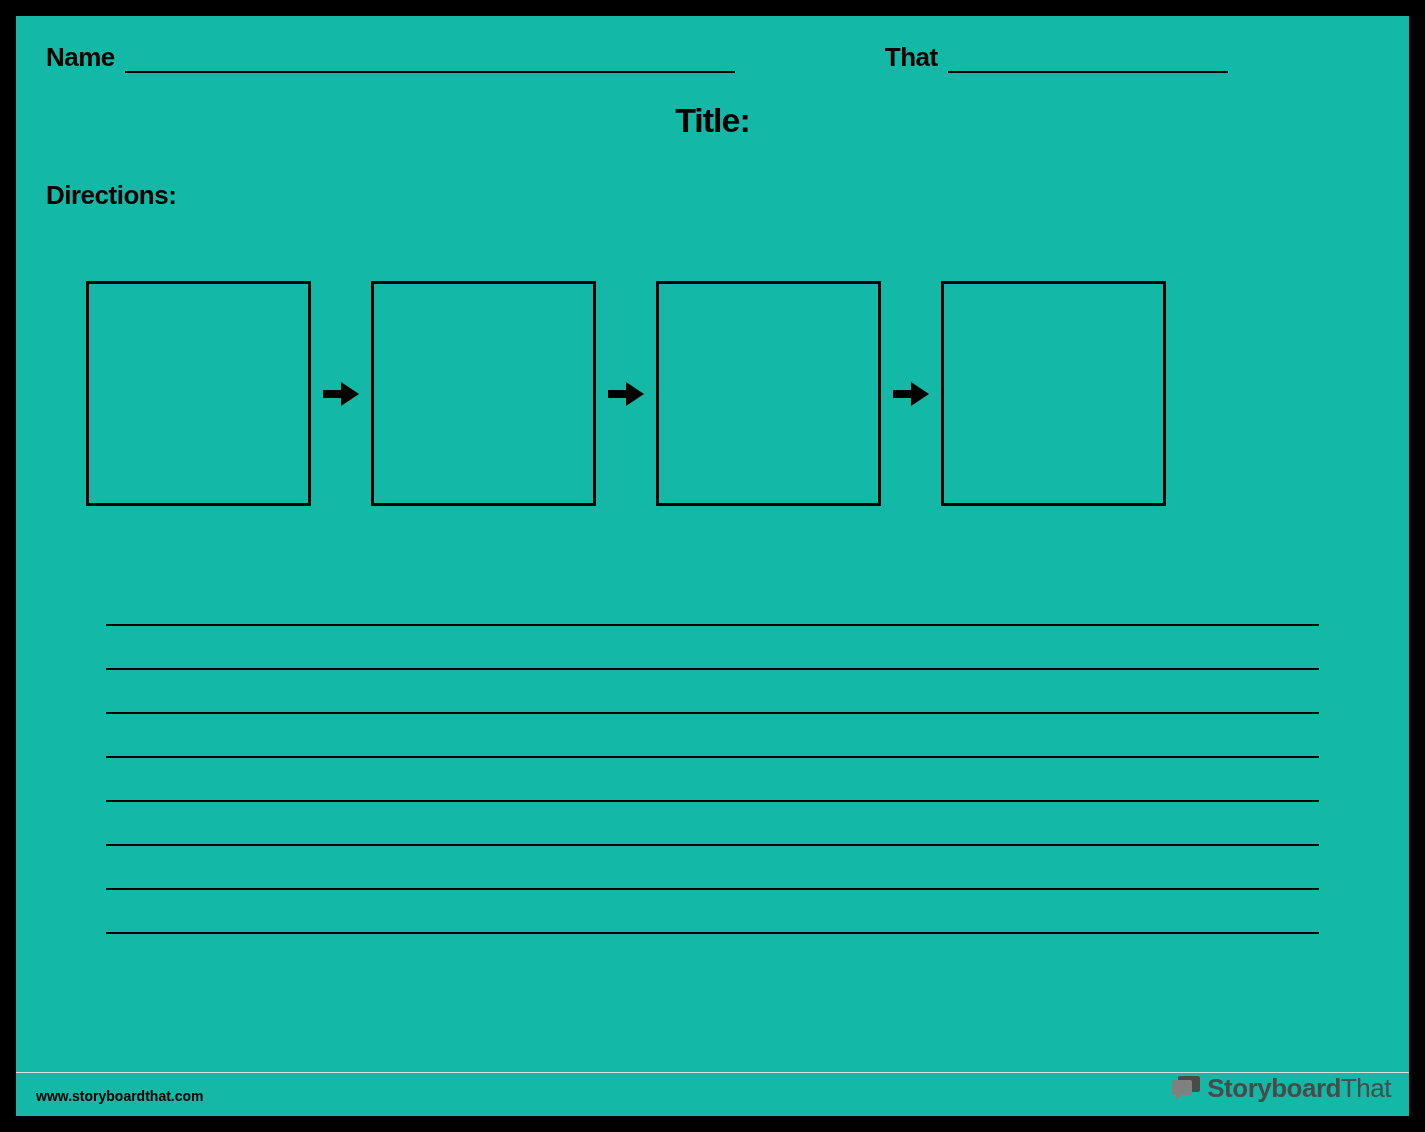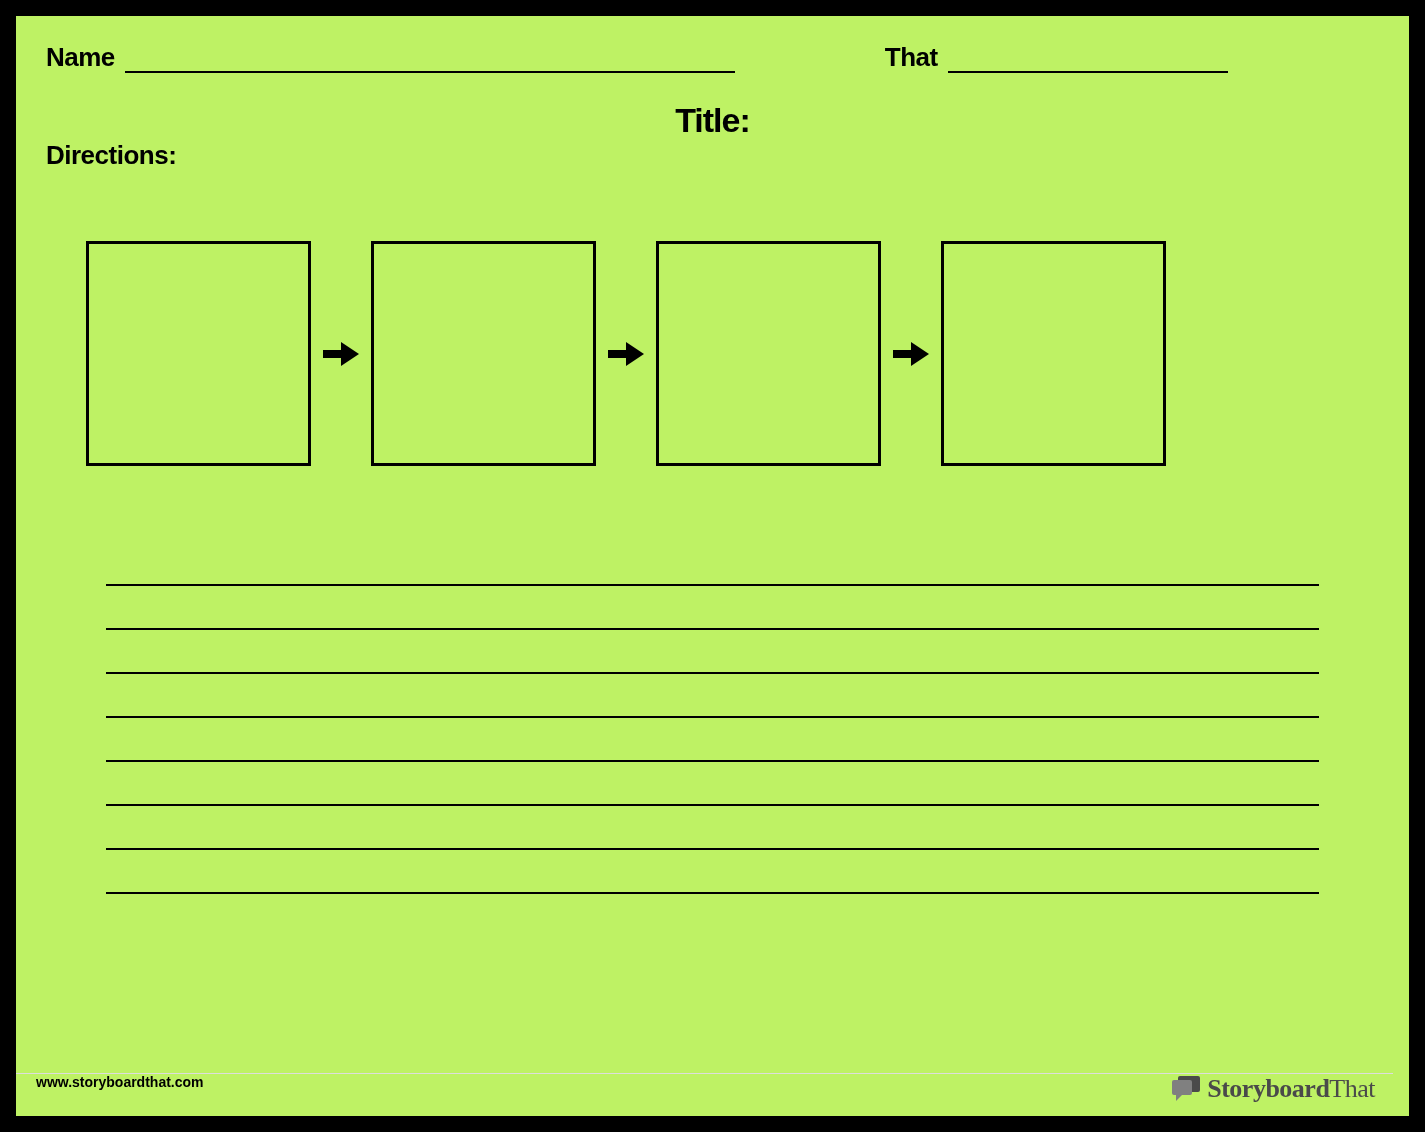--- a/index.html
+++ b/index.html
@@ -4,21 +4,21 @@
 <style>
   * { box-sizing: border-box; margin: 0; padding: 0; }
   body {
     background: #000;
     font-family: Arial, Helvetica, sans-serif;
     width: 1425px;
     height: 1132px;
     padding: 16px;
   }
   .page {
-    background: #bef264;
+    background: #14b8a6;
     width: 100%;
     height: 100%;
     position: relative;
     padding: 26px 30px 0 30px;
   }
   .header-row {
     display: flex;
     align-items: flex-end;
     gap: 150px;
     margin-bottom: 28px;
@@ -44,20 +44,21 @@
     text-align: center;
   }
   .title-label {
     font-weight: 900;
     font-size: 34px;
     font-family: Arial, sans-serif;
     letter-spacing: -1px;
   }
   .directions-row {
     margin-bottom: 70px;
+    margin-top: 40px;
   }
   .directions-label {
     font-weight: 900;
     font-size: 26px;
     font-family: Arial, sans-serif;
     letter-spacing: -0.5px;
   }
   .flow-row {
     display: flex;
     align-items: center;
@@ -86,37 +87,38 @@
     padding: 0 60px;
   }
   .write-line {
     border-bottom: 2.5px solid #000;
     height: 44px;
   }
   .footer {
     position: absolute;
     bottom: 6px;
     left: 0;
-    right: 16px;
+    right: 0;
     display: flex;
     justify-content: space-between;
+    align-items: flex-end;
     padding: 0 18px 6px 20px;
     border-top: 1px solid #ddd;
   }
   .footer-url {
     font-size: 14px;
     font-weight: 700;
     color: #000;
     font-family: Arial, sans-serif;
   }
   .brand {
     display: flex;
     align-items: center;
     gap: 6px;
-    font-family: Liberation Serif, serif;
+    font-family: Liberation Sans, sans-serif;
   }
   .brand-icon svg { display:block; }
   .brand-text {
     font-size: 26px;
     font-weight: 400;
     letter-spacing: -0.5px;
     color: #4a4a4a;
   }
   .brand-text .bold {
     font-weight: 700;

